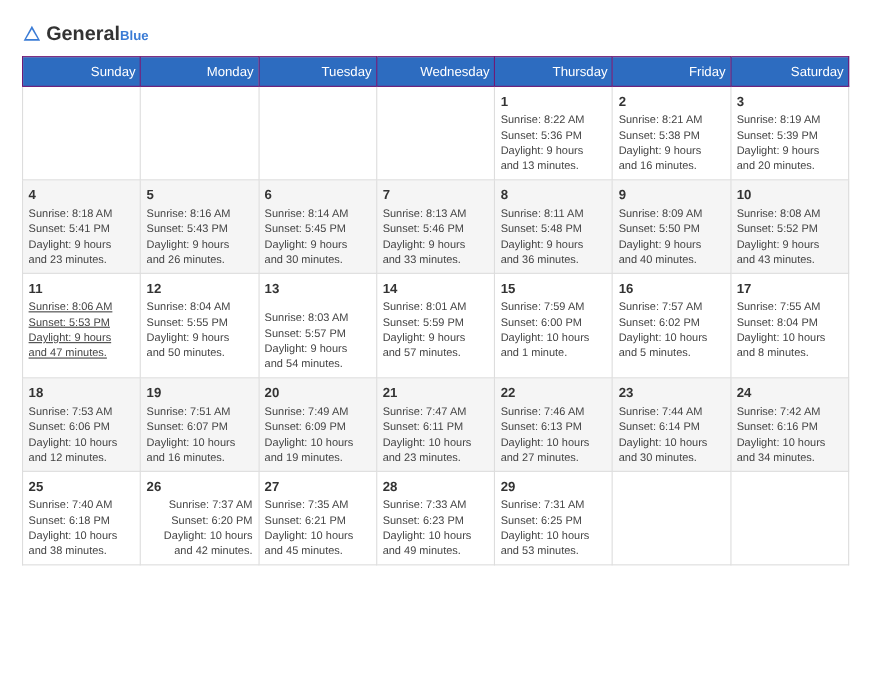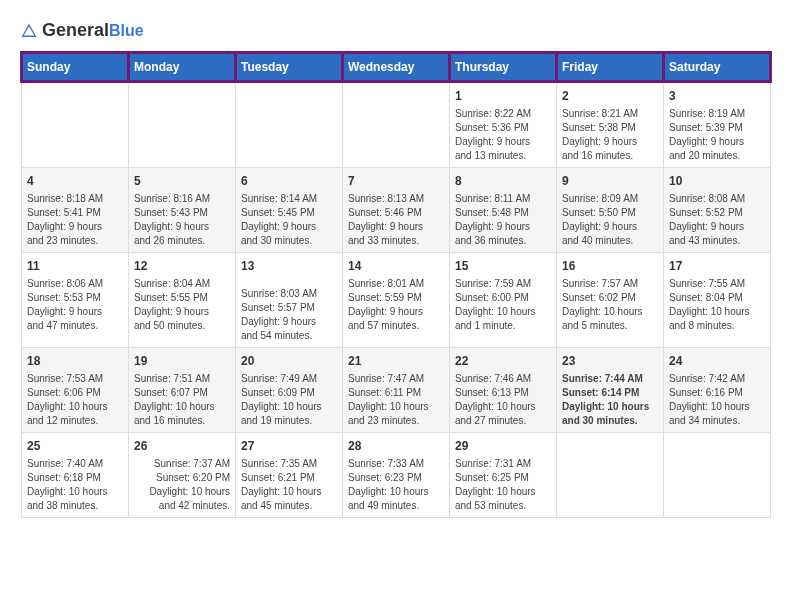--- a/index.html
+++ b/index.html
@@ -41,24 +41,24 @@
       width: 100%;
       border-collapse: collapse;
       font-size: 11px;
     }
     thead tr {
       background-color: #2d6cc0;
       color: #fff;
     }
     thead th {
       padding: 6px 4px;
-      text-align: left;
+      text-align: right;
       font-size: 12px;
-      font-weight: bold;
-      border: 3px solid #701a75;
+      font-weight: normal;
+      border: 1px solid #701a75;
     }
     tbody tr {
       border-bottom: 1px solid #ccc;
     }
     tbody td {
       vertical-align: top;
       padding: 4px 5px;
       border: 1px solid #ddd;
       height: 80px;
       width: calc(100% / 7);
@@ -89,21 +89,21 @@
 </head>
 <body>
 
 <div class="header-section">
   <div class="logo">
     <svg class="logo-icon" viewBox="0 0 24 24" xmlns="http://www.w3.org/2000/svg">
       <polygon points="12,2 22,20 2,20" fill="#3a7bd5"></polygon>
       <polygon points="12,6 19,18 5,18" fill="#fff"></polygon>
     </svg>
     <div>
-      <span style="font-size:18px;font-weight:bold;color:#333;">General</span><span style="font-size:16px;font-weight:bold;color:#3a7bd5;">Blue</span>
+      <span style="font-size:18px;font-weight:bold;color:#333;">General</span><span style="font-size:12px;font-weight:bold;color:#3a7bd5;">Blue</span>
     </div>
   </div>
   <div class="title-block">
   </div>
 </div>
 
 <table>
   <thead>
     <tr>
       <th>Sunday</th>
@@ -190,21 +190,21 @@
           <span class="day-number">10</span>
           <div class="day-info" style="white-space: pre-line;">Sunrise: 8:08 AM
 Sunset: 5:52 PM
 Daylight: 9 hours
 and 43 minutes.</div>
         </td>
       </tr>
       <tr>
         <td>
           <span class="day-number">11</span>
-          <div class="day-info" style="white-space: pre-line;">Sunrise: 8:06 AM
+          <div class="day-info" style="white-space: pre-line; text-decoration: underline;">Sunrise: 8:06 AM
 Sunset: 5:53 PM
 Daylight: 9 hours
 and 47 minutes.</div>
         </td>
         <td>
           <span class="day-number">12</span>
           <div class="day-info" style="white-space: pre-line;">Sunrise: 8:04 AM
 Sunset: 5:55 PM
 Daylight: 9 hours
 and 50 minutes.</div>
@@ -276,21 +276,21 @@
         </td>
         <td>
           <span class="day-number">22</span>
           <div class="day-info" style="white-space: pre-line;">Sunrise: 7:46 AM
 Sunset: 6:13 PM
 Daylight: 10 hours
 and 27 minutes.</div>
         </td>
         <td>
           <span class="day-number">23</span>
-          <div class="day-info" style="white-space: pre-line; font-weight: bold;">Sunrise: 7:44 AM
+          <div class="day-info" style="white-space: pre-line;">Sunrise: 7:44 AM
 Sunset: 6:14 PM
 Daylight: 10 hours
 and 30 minutes.</div>
         </td>
         <td>
           <span class="day-number">24</span>
           <div class="day-info" style="white-space: pre-line;">Sunrise: 7:42 AM
 Sunset: 6:16 PM
 Daylight: 10 hours
 and 34 minutes.</div>

